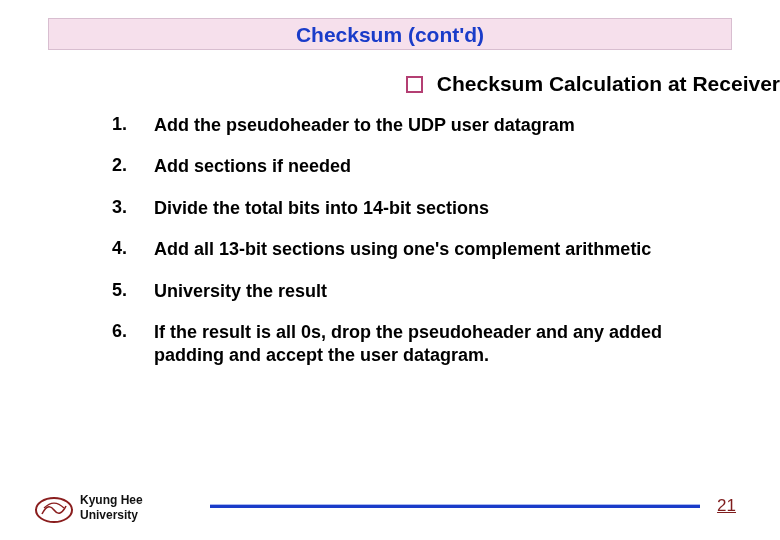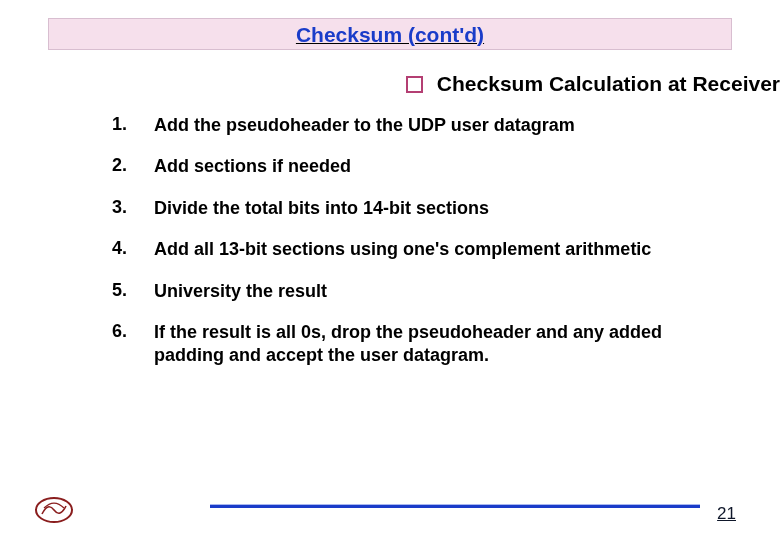--- a/index.html
+++ b/index.html
@@ -11,21 +11,20 @@
     font-family: Arial, Helvetica, sans-serif;
     position: relative;
     overflow: hidden;
   }
   .title-bar {
     margin: 18px 48px 0 48px;
     background: #f6e0ec;
     border: 1px solid #d8bed0;
     text-align: center;
     padding: 4px 0 2px 0;
-    text-decoration: underline;
   }
   .title-text {
     color: #1a3cc9;
     font-weight: bold;
     font-size: 21px;
   }
   .section {
     margin: 22px 0 0 64px;
   }
   .bullet-row {
@@ -97,22 +96,22 @@
     left: 210px;
     right: 80px;
     bottom: 16px;
     height: 3px;
     background: #1a3cc9;
     border-top: 1px solid #a9b8f0;
   }
   .pagenum {
     position: absolute;
     right: 44px;
-    bottom: 0;
-    color: #0f172a;
+    bottom: 8px;
+    color: #7f1d1d;
     font-size: 17px;
     text-decoration: underline;
   }
 </style>
 </head>
 <body>
 
 <div class="title-bar">
   <span class="title-text">Checksum (cont'd)</span>
 </div>
@@ -150,15 +149,19 @@
     </li>
   </ol>
 </div>
 
 <div class="footer">
   <svg class="logo" viewBox="0 0 40 28">
     <ellipse cx="20" cy="14" rx="18" ry="12" fill="none" stroke="#8a1e1e" stroke-width="2"></ellipse>
     <path d="M8 18 Q14 6 20 14 Q26 22 32 10" fill="none" stroke="#8a1e1e" stroke-width="1.6"></path>
     <path d="M10 12 Q20 2 30 12" fill="none" stroke="#8a1e1e" stroke-width="1.2"></path>
   </svg>
+  <div class="uni">
+    <div>Kyung Hee</div>
+    <div>University</div>
+  </div>
   <div class="hr-line"></div>
   <div class="pagenum">21</div>
 </div>
 
 </body></html>

